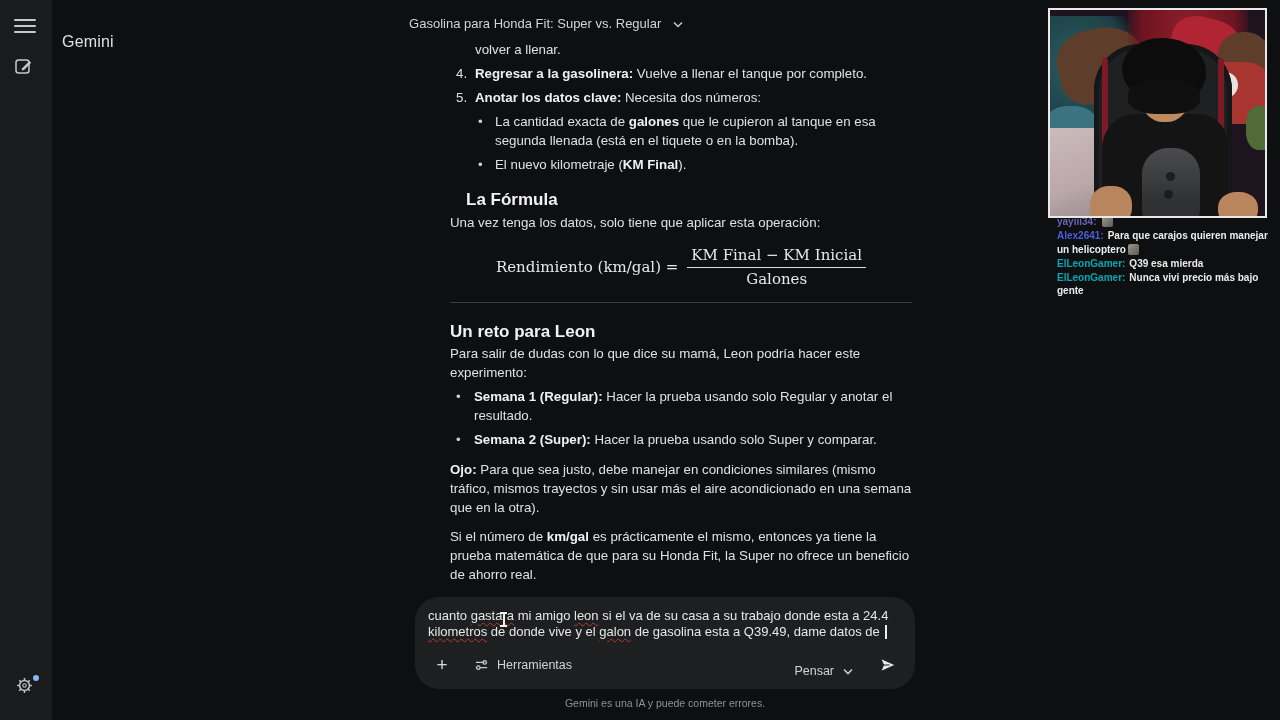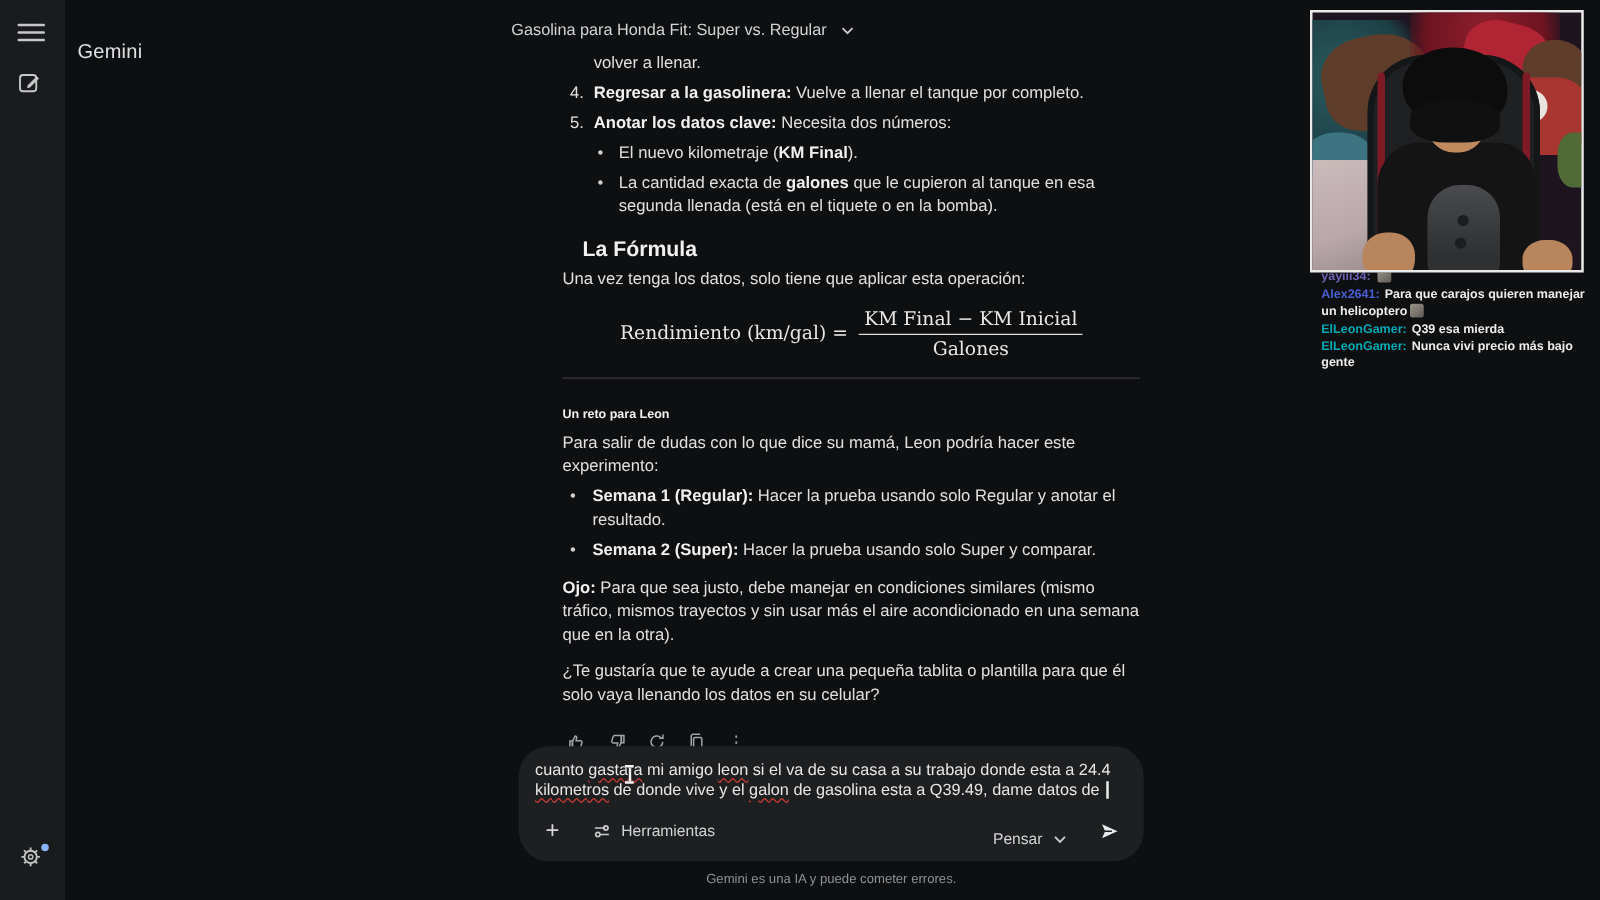--- a/index.html
+++ b/index.html
@@ -32,21 +32,21 @@
   .sbul::before { content:"•"; position:absolute; left:28px; color:#cfcfcf; }
   .bul { position:relative; padding-left:24px; margin-top:5px; }
   .bul::before { content:"•"; position:absolute; left:6px; color:#cfcfcf; }
   .h { font-weight:bold; font-size:17px; color:#f1f1f2; margin-top:16px;margin-left:16px; }
   .p { margin-top:4px; }
   .formula { margin-top:14px; text-align:center; font-family:"DejaVu Serif", serif; font-size:15px; color:#e8e8e8; }
   .frac { display:inline-flex; flex-direction:column; vertical-align:middle; margin-left:9px; }
   .frac .nu { padding:0 4px 2px; border-bottom:1px solid #dcdcdc; }
   .frac .de { padding-top:2px; }
   .divider { margin-top:13px; border:none; border-top:1px solid #3a3b3c; height:0; }
-  .h2 { font-weight:bold; font-size:10px; color:#f1f1f2; margin-top:19px; }
+  .h2 { font-weight:bold; font-size:17px; color:#f1f1f2; margin-top:19px; }
   .p3 { margin-top:3px; }
   .pg { margin-top:11px; }
   .pg2 { margin-top:10px; }
   
   .actions { margin-top:17px; display:flex; gap:10px; align-items:center; color:#9fa3a7; }
   .act { width:22px; height:22px; display:flex; align-items:center; justify-content:center; border-radius:50%; cursor:pointer; }
   .act svg { stroke:#9fa3a7; fill:none; stroke-width:1.3; }
   .act.more { font-size:14px; color:#9fa3a7; }
   
   .composer { position:absolute; left:415px; top:597px; width:500px; height:92px; background:#1e1f20; border-radius:24px; padding:11px 14px 10px 13px; }
@@ -144,24 +144,24 @@
   <div class="oli">
     <span class="num">4.</span>
     <b>Regresar a la gasolinera:</b><span> Vuelve a llenar el tanque por completo.</span>
   </div>
   <div class="oli">
     <span class="num">5.</span>
     <b>Anotar los datos clave:</b><span> Necesita dos números:</span>
   </div>
 
   <div class="sbul">
+    <span>La cantidad exacta de </span><b>galones</b><span> que le cupieron al tanque en esa segunda llenada (está en el tiquete o en la bomba).</span>
+  </div>
+  <div class="sbul">
     <span>El nuevo kilometraje (</span><b>KM Final</b><span>).</span>
-  </div>
-  <div class="sbul">
-    <span>La cantidad exacta de </span><b>galones</b><span> que le cupieron al tanque en esa segunda llenada (está en el tiquete o en la bomba).</span>
   </div>
 
   <div class="h">La Fórmula</div>
   <div class="p">Una vez tenga los datos, solo tiene que aplicar esta operación:</div>
 
   <div class="formula">
     <span>Rendimiento (km/gal) =</span><span class="frac">
         <span class="nu">KM Final − KM Inicial</span>
         <span class="de">Galones</span>
       </span>
@@ -174,20 +174,23 @@
 
   <div class="bul">
     <b>Semana 1 (Regular):</b><span> Hacer la prueba usando solo Regular y anotar el resultado.</span>
   </div>
   <div class="bul">
     <b>Semana 2 (Super):</b><span> Hacer la prueba usando solo Super y comparar.</span>
   </div>
 
   <div class="pg">
     <b>Ojo:</b><span> Para que sea justo, debe manejar en condiciones similares (mismo tráfico, mismos trayectos y sin usar más el aire acondicionado en una semana que en la otra).</span>
+  </div>
+  <div class="pg2">
+    <span>Si el número de </span><b>km/gal</b><span> es prácticamente el mismo, entonces ya tiene la prueba matemática de que para su Honda Fit, la Super no ofrece un beneficio de ahorro real.</span>
   </div>
   <div class="pg2">¿Te gustaría que te ayude a crear una pequeña tablita o plantilla para que él solo vaya llenando los datos en su celular?</div>
 
   <div class="actions">
     <span class="act">
       <svg width="15" height="15" viewBox="0 0 16 16">
           <path d="M2 7.3h2.2v6.2H2z"></path>
           <path d="M4.2 12.9V7.8l2.3-4.9c.9 0 1.5.8 1.3 1.7L7.3 7h3.7c.9 0 1.6.9 1.3 1.8l-1 3.5c-.2.7-.8 1.2-1.5 1.2H4.2z"></path>
         </svg>
     </span>

